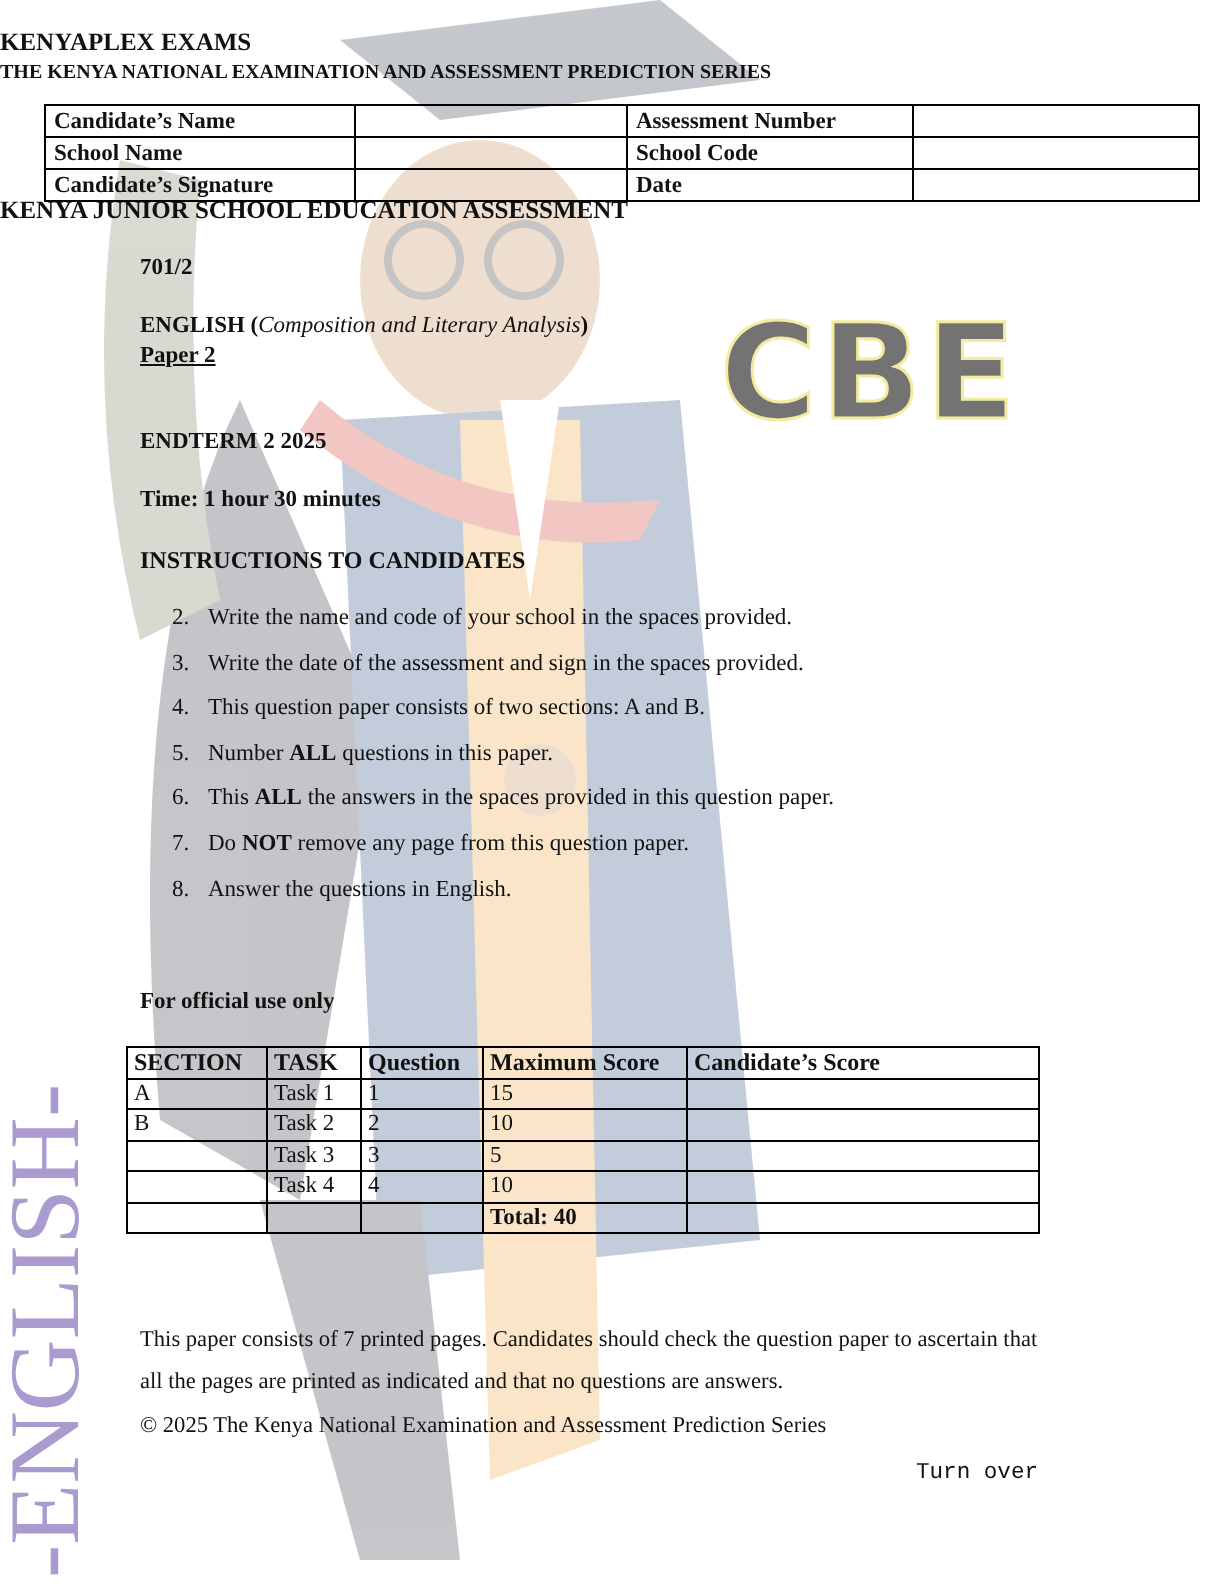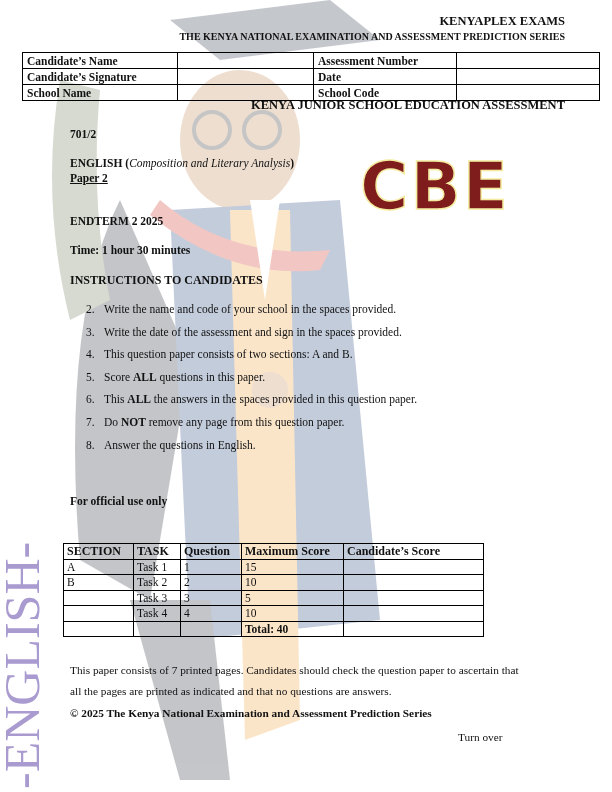--- a/index.html
+++ b/index.html
@@ -1,36 +1,36 @@
 <!DOCTYPE html>
 <html><head>
 <meta charset="utf-8">
 <style>
   html, body { margin:0; padding:0; }
   body { width:612px; height:792px; position:relative; overflow:hidden; background:#ffffff;
          font-family:"Liberation Serif", "DejaVu Serif", serif; color:#111; }
   .bg { position:absolute; left:0; top:0; width:612px; height:792px; z-index:0; }
   .layer { position:absolute; z-index:2; }
-  .hdr { left:0; width:565px; text-align:right; font-weight:bold; font-size:12.5px; line-height:14px; }
+  .hdr { left:0; width:565px; text-align:left; font-weight:bold; font-size:12.5px; line-height:14px; }
   table { border-collapse:collapse; }
   .t1 { position:absolute; left:22px; top:52px; width:578px; z-index:2; font-size:11.5px; font-weight:bold; }
   .t1 td { border:1px solid #000; height:15px; padding:0 4px; line-height:14px; }
-  .t2 { position:absolute; left:63px; top:523px; width:421px; z-index:2; font-size:11.5px;margin-top:20px; }
+  .t2 { position:absolute; left:63px; top:523px; width:457px; z-index:2; font-size:11.5px; }
   .t2 td, .t2 th { border:1px solid #000; height:14.5px; padding:0 3px; line-height:14px; text-align:left; }
   .t2 th { font-weight:bold; font-size:12px; }
   .t2 td.bold { font-weight:bold; }
   .line { position:absolute; left:70px; font-size:11.5px; font-weight:bold; z-index:2; }
   ol { position:absolute; left:86px; top:298px; margin:0; padding:0; list-style:none; z-index:2; font-size:11.5px; }
   ol li { height:22.6px; line-height:22.6px; }
   ol li .num { display:inline-block; width:18px; }
   .footer { position:absolute; left:70px; width:530px; font-size:11.3px; line-height:21px; z-index:2; }
   .side { position:absolute; left:-98px; top:640px; width:240px; transform:rotate(-90deg); transform-origin:center;
           font-size:50px; color:#a99bd0; letter-spacing:0px; z-index:1; text-align:center; white-space:nowrap; }
   .cbe { position:absolute; left:360px; top:148px; font-family:"DejaVu Sans", sans-serif; font-size:66px; font-weight:bold;
-         color:#7f1d1d; -webkit-text-stroke:1.5px #f3eca0; z-index:1; letter-spacing:2px; }
+         color:#737373; -webkit-text-stroke:1.5px #f3eca0; z-index:1; letter-spacing:2px; }
 </style>
 </head>
 <body>
 
 <svg class="bg" viewBox="0 0 612 792">
   <g opacity="0.28">
     <polygon points="170,20 330,0 380,40 220,60" fill="#2f3a4a"></polygon>
     <ellipse cx="240" cy="140" rx="60" ry="70" fill="#c68a5a"></ellipse>
     <circle cx="212" cy="130" r="18" fill="none" stroke="#333" stroke-width="4"></circle>
     <circle cx="262" cy="130" r="18" fill="none" stroke="#333" stroke-width="4"></circle>
@@ -59,50 +59,50 @@
       <col>
     </colgroup>
   <tbody>
       <tr>
     <td>Candidate’s Name</td>
     <td></td>
     <td>Assessment Number</td>
     <td></td>
   </tr>
   <tr>
+    <td>School Name</td>
+    <td></td>
+    <td>School Code</td>
+    <td></td>
+  </tr>
+  <tr>
     <td>Candidate’s Signature</td>
     <td></td>
     <td>Date</td>
-    <td></td>
-  </tr>
-  <tr>
-    <td>School Name</td>
-    <td></td>
-    <td>School Code</td>
     <td></td>
   </tr>
 </tbody>
   </table>
 
 <div class="layer hdr" style="top:98px;">KENYA JUNIOR SCHOOL EDUCATION ASSESSMENT</div>
 
 <div class="line" style="top:128px;">701/2</div>
 <div class="line" style="top:157px;">
   <span>ENGLISH</span><span> (</span><i style="font-weight:normal">Composition and Literary Analysis</i><span>)</span>
 </div>
 <div class="line" style="top:172px;text-decoration:underline;">Paper 2</div>
 <div class="line" style="top:215px;">ENDTERM 2 2025</div>
 <div class="line" style="top:244px;">Time: 1 hour 30 minutes</div>
 <div class="line" style="top:273px; font-size:12px;">INSTRUCTIONS TO CANDIDATES</div>
 
 <ol>
   <li><span class="num">2.</span><span>Write the name and code of your school in the spaces provided.</span></li>
   <li><span class="num">3.</span><span>Write the date of the assessment and sign in the spaces provided.</span></li>
   <li><span class="num">4.</span><span>This question paper consists of two sections: A and B.</span></li>
-  <li><span class="num">5.</span><span>Score </span><b>ALL</b><span> questions in this paper.</span></li>
+  <li><span class="num">5.</span><span>Number </span><b>ALL</b><span> questions in this paper.</span></li>
   <li><span class="num">6.</span><span>This </span><b>ALL</b><span> the answers in the spaces provided in this question paper.</span></li>
   <li><span class="num">7.</span><span>Do </span><b>NOT</b><span> remove any page from this question paper.</span></li>
   <li><span class="num">8.</span><span>Answer the questions in English.</span></li>
 </ol>
 
 <div class="line" style="top:495px;">For official use only</div>
 
 <table class="t2">
   <colgroup>
       <col style="width:70px">
@@ -152,14 +152,14 @@
     <td></td>
     <td></td>
     <td class="bold">Total: 40</td>
     <td></td>
   </tr>
 </tbody>
   </table>
 
 <div class="footer" style="top:660px;">This paper consists of 7 printed pages. Candidates should check the question paper to ascertain that</div>
 <div class="footer" style="top:681px;">all the pages are printed as indicated and that no questions are answers.</div>
-<div class="footer" style="top:703px; font-weight:bold;">© 2025 The Kenya National Examination and Assessment Prediction Series</div>
-<div class="footer" style="top:727px; left:458px; width:80px;">Turn over</div>
+<div class="footer" style="top:703px; font-weight:normal;">© 2025 The Kenya National Examination and Assessment Prediction Series</div>
+<div class="footer" style="top:727px; left:458px; width:80px;font-family:Liberation Mono, monospace;">Turn over</div>
 
 </body></html>

